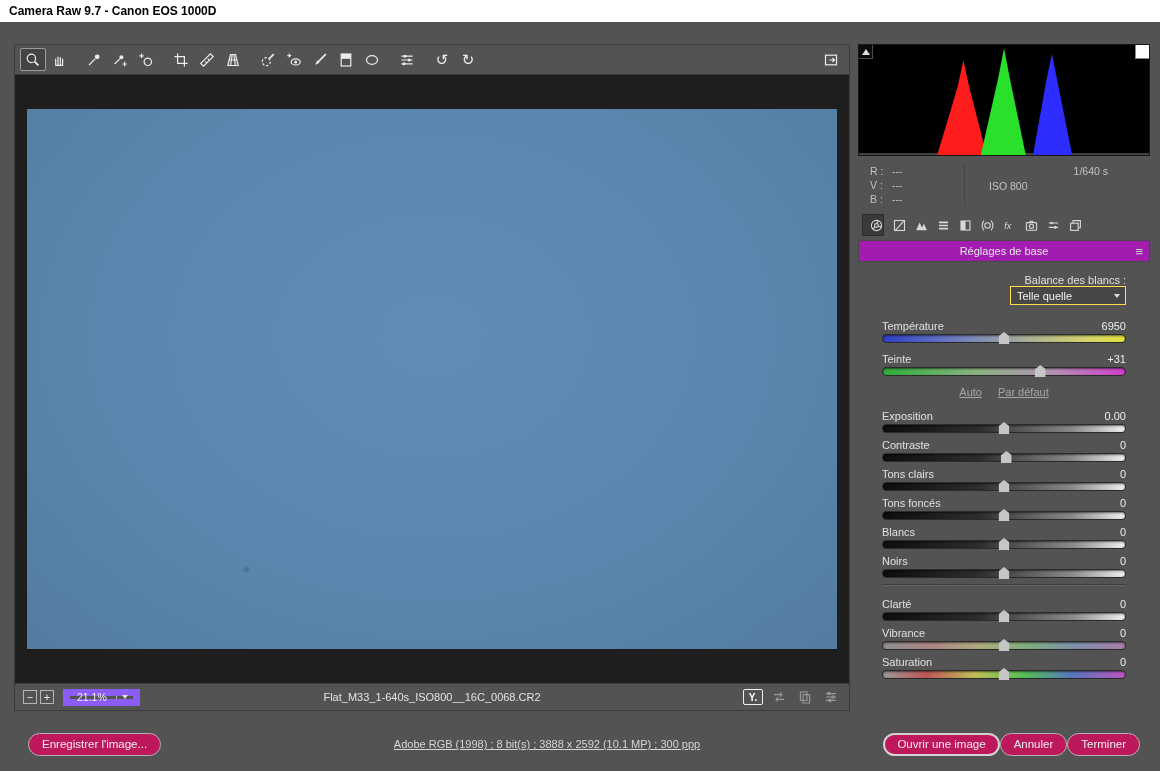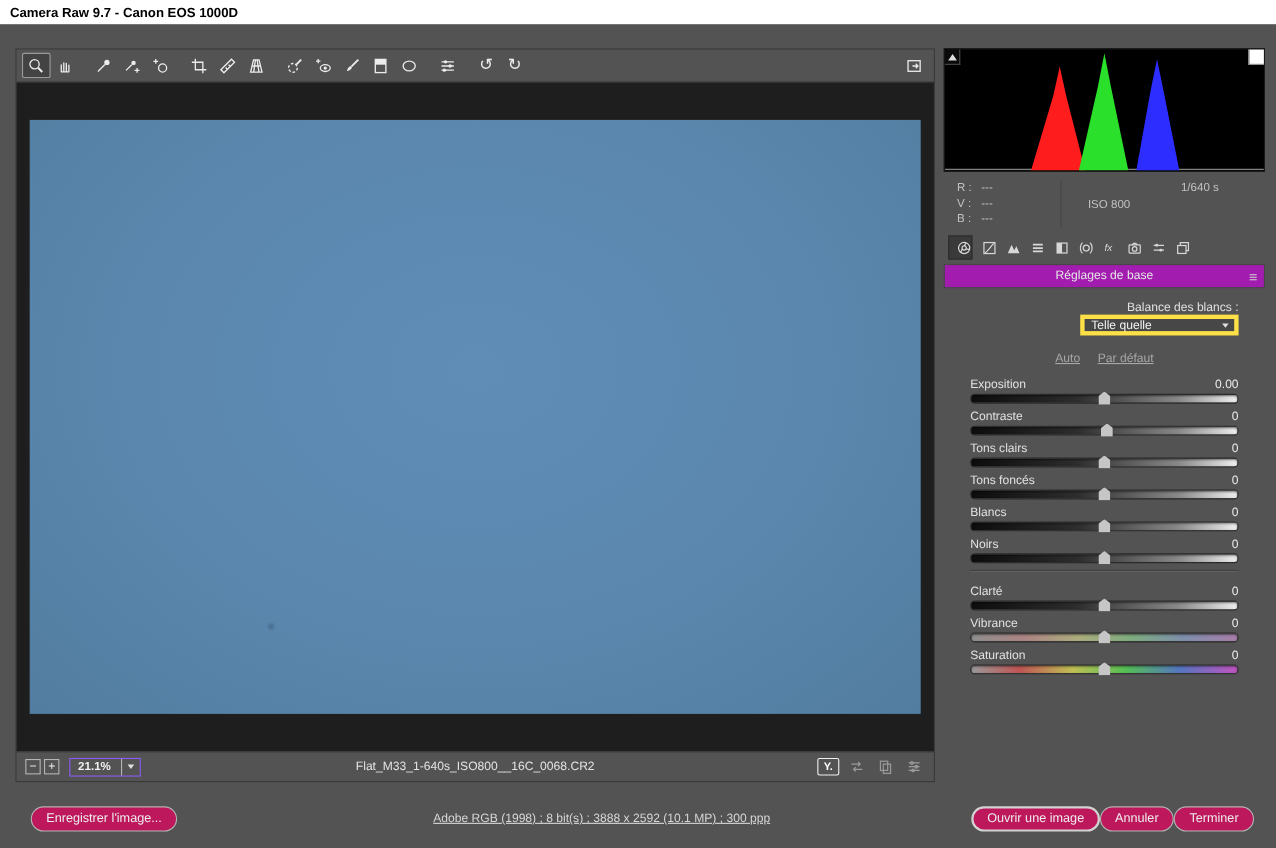--- a/index.html
+++ b/index.html
@@ -21,21 +21,21 @@
   .glyph{font-size:15px;color:#ececec;line-height:1;}
   .toolbar-spacer{flex:1;}
   .canvas{flex:1;background:var(--canvas-bg,#1e1e1e);display:flex;align-items:center;justify-content:center;position:relative;}
   .photo{width:810px;height:540px;position:relative;
          background:radial-gradient(ellipse at 50% 42%, var(--photo-blue,#5f8db6) 0%, #5b87ae 55%, var(--photo-blue-edge,#527da0) 100%);}
   .dust-spot{position:absolute;left:26.5%;top:84.5%;width:9px;height:9px;border-radius:50%;
              background:radial-gradient(circle, rgba(25,45,65,.30) 0%, rgba(25,45,65,0) 70%);}
   .statusbar{flex:0 0 26px;border-top:1px solid #3a3a3a;display:flex;align-items:center;padding:0 8px;position:relative;}
   .zoom-btn{width:14px;height:14px;border:1px solid #b5b5b5;color:#eee;font-size:11px;line-height:12px;
             text-align:center;margin-right:3px;box-sizing:border-box;}
-  .zoom-select{display:flex;align-items:center;border:1px solid #8b5cf6;height:17px;margin-left:6px;box-sizing:border-box;font-weight:bold;}
+  .zoom-select{display:flex;align-items:center;border:7px solid #8b5cf6;height:17px;margin-left:6px;box-sizing:border-box;}
   .zoom-select .val{font-size:10.5px;color:#eee;padding:0 7px;min-width:32px;}
   .zoom-select .chev{width:16px;height:100%;border-left:1px solid #b5b5b5;display:flex;align-items:center;justify-content:center;}
   .tri{width:0;height:0;border-left:3.5px solid transparent;border-right:3.5px solid transparent;
        border-top:4.5px solid #e0e0e0;display:inline-block;}
   .filename{position:absolute;left:50%;transform:translateX(-50%);font-size:11px;color:#e3e3e3;white-space:nowrap;}
   .status-right{margin-left:auto;display:flex;align-items:center;gap:6px;}
   .y-btn{min-width:20px;height:16px;border:1px solid #f0f0f0;border-radius:2px;color:#fff;font-size:10px;
          font-weight:bold;display:flex;align-items:center;justify-content:center;padding:0 3px;box-sizing:border-box;}
   .dim{width:20px;height:16px;display:flex;align-items:center;justify-content:center;}
   .dim svg{stroke:#9a9a9a;fill:none;stroke-width:1.1;}
@@ -58,21 +58,21 @@
   .info-right .row2{text-align:left;padding-left:14px;}
   .tabs{display:flex;margin-top:4px;height:22px;align-items:stretch;padding-left:4px;}
   .tab{width:22px;display:flex;align-items:center;justify-content:flex-end;box-sizing:border-box;}
   .tab svg{stroke:#d8d8d8;fill:none;stroke-width:1.1;}
   .tab.selected{background:#3a3a3a;border:1px solid #2c2c2c;}
   .panel-header{margin-top:4px;height:20px;border:1px solid #474747;background:#a21caf;position:relative;
                 display:flex;align-items:center;justify-content:center;font-size:11px;color:#e6e6e6;}
   .panel-menu{position:absolute;right:6px;color:#cfcfcf;font-size:13px;line-height:1;cursor:default;}
   .panel-body{padding:12px 24px 0;}
   .wb-row{display:flex;align-items:flex-end;justify-content:space-between;margin-bottom:15px;font-size:11px;color:#e0e0e0;flex-direction:column;}
-  .wb-select{width:144px;height:19px;background:#474747;border:4px solid #fde047;display:flex;align-items:center;
+  .wb-select{width:116px;height:19px;background:#474747;border:1px solid #fde047;display:flex;align-items:center;
              justify-content:space-between;padding:0 5px 0 6px;font-size:11px;color:#f2f2f2;box-sizing:border-box;}
   .slider-row{margin-bottom:6px;}
   .wb-sliders .slider-row{margin-bottom:10px;}
   .slider-head{display:flex;justify-content:space-between;font-size:11px;color:#e0e0e0;margin-bottom:2px;}
   .slider-value{color:#ececec;}
   .slider-track{position:relative;height:9px;border-radius:4px;border:1px solid #2b2b2b;
                 box-shadow:inset 0 1px 2px rgba(0,0,0,.55);box-sizing:border-box;}
   .track-temp{background:linear-gradient(90deg,#2e41c8 0%,#6f7dc2 30%,#aab095 60%,#d6d669 85%,#e2e23e 100%);}
   .track-tint{background:linear-gradient(90deg,#2fae3a 0%,#8fb285 40%,#b392b3 70%,#cf3ecf 100%);}
   .track-gray{background:linear-gradient(90deg,#0d0d0d 0%,#2e2e2e 40%,#8a8a8a 78%,#f0f0f0 100%);}
@@ -345,20 +345,40 @@
 
     <div class="panel-body">
       <div class="wb-row">
         <span>Balance des blancs :</span>
         <div class="wb-select">
           <span>Telle quelle</span>
           <i class="tri"></i>
         </div>
       </div>
 
+      <div class="wb-sliders">
+          <div class="slider-row">
+            <div class="slider-head">
+              <span class="slider-label">Température</span>
+              <span class="slider-value">6950</span>
+            </div>
+            <div class="slider-track track-temp">
+              <div class="slider-thumb" style="left:50%"></div>
+            </div>
+          </div>
+          <div class="slider-row">
+            <div class="slider-head">
+              <span class="slider-label">Teinte</span>
+              <span class="slider-value">+31</span>
+            </div>
+            <div class="slider-track track-tint">
+              <div class="slider-thumb" style="left:65%"></div>
+            </div>
+          </div>
+        </div>
 
       <div class="links-row">
         <span class="link">Auto</span>
         <span class="link">Par défaut</span>
       </div>
 
       <div>
           <div class="slider-row">
             <div class="slider-head">
               <span class="slider-label">Exposition</span>

